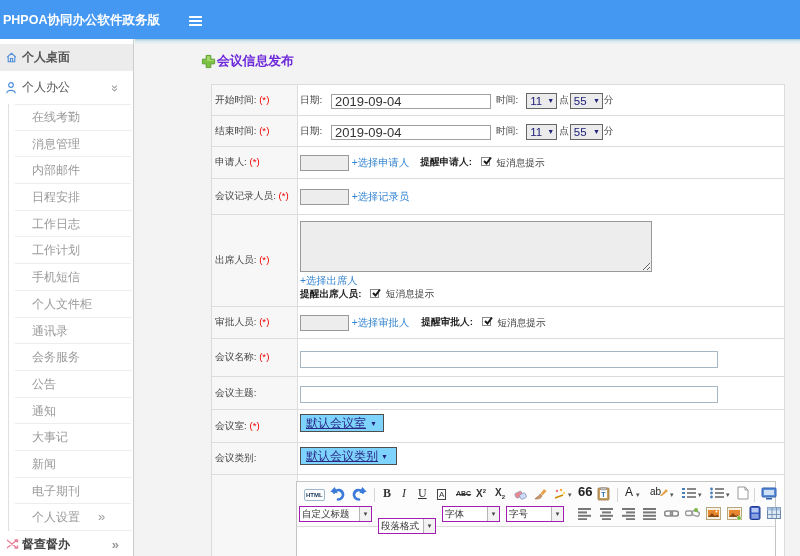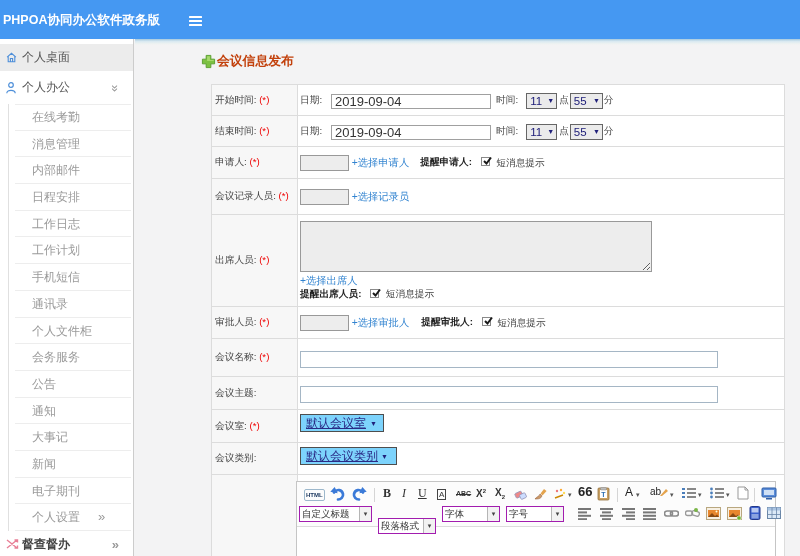--- a/index.html
+++ b/index.html
@@ -15,21 +15,21 @@
 .side-item.active { background:#ececec; }
 .side-item .icon { position:absolute; left:6px; top:8px; }
 .chev { position:absolute; color:#999; font-size:13px; }
 .submenu { list-style:none; position:relative; margin-top:2px; }
 .submenu:before { content:""; position:absolute; left:8px; top:0; bottom:0; width:1px; background:#e0e0e0; }
 .submenu li { height:26.7px; line-height:26.7px; padding-left:32px; font-size:12px; color:#9a9a9a; position:relative; }
 .submenu li:after { content:""; position:absolute; left:15px; right:2px; bottom:0; height:1px; background:#ededed; }
 .submenu:after { content:""; position:absolute; left:15px; right:2px; top:0; height:1px; background:#ededed; }
 .content { position:absolute; left:135px; top:39px; width:665px; height:517px; background:#f3f3f4; }
 .content .strip { position:absolute; left:0; top:0; width:665px; height:6px; background:linear-gradient(#a4c8de,#d9e9f1 40%,#eef2f1 80%,#f3f3f4); }
-.page-title { position:absolute; left:217px; top:53px; font-size:12.8px; font-weight:bold; color:#c2410c; }
+.page-title { position:absolute; left:217px; top:53px; font-size:12.8px; font-weight:bold; color:#6d28d9; }
 .plus { position:absolute; left:201px; top:54px; width:15px; height:15px; }
 table.form { position:absolute; left:211px; top:84px; width:574px; border-collapse:collapse; background:#fff; }
 table.form td { border:1px solid #dcdcdc; font-size:9.7px; color:#444; vertical-align:middle; }
 td.lbl { width:86px; background:#f7f7f7; padding-left:3px; }
 td.val { padding-left:2px; }
 .req { color:#ee0000; }
 .lk { color:#3183d0; font-size:10.3px; text-decoration:none; }
 .bld { font-weight:bold; color:#222; }
 input.date { width:160px; height:15px; border:1px solid #a0a0a0; font-size:13px; font-family:"Liberation Sans",sans-serif; padding:0 0 0 3px; color:#333; vertical-align:middle; margin:2px 5px 0 9px; }
 input.small { width:49px; height:16px; border:1px solid #999; background:#ededed; vertical-align:middle; }
@@ -56,21 +56,21 @@
 <div class="topbar">
   <span class="brand">PHPOA协同办公软件政务版</span>
   <span class="burger">
       <i></i>
       <i></i>
       <i></i>
     </span>
 </div>
 <div class="sidebar">
   <div style="height:5px"></div>
-  <div class="side-item active" style="height:27px;">
+  <div class="side-item active" style="height:27px;font-weight:bold;">
     <span class="icon">
         <svg width="11" height="11" viewBox="0 0 12 12">
           <path d="M1.2 5.6 L6 1.4 L10.8 5.6 M2.4 5 V10.6 H9.6 V5 M4.8 10.6 V7.1 H7.2 V10.6" fill="none" stroke="#4e8fd9" stroke-width="1.2"></path>
         </svg>
       </span>
     个人桌面
   </div>
   <div style="height:4px"></div>
   <div class="side-item" style="height:27px;font-family:Liberation Mono, monospace;">
     <span class="icon" style="top:7px;">
@@ -83,22 +83,22 @@
     <span class="chev" style="right:14px; top:0; display:inline-block; transform:rotate(90deg);">»</span>
   </div>
   <ul class="submenu">
     <li>在线考勤</li>
     <li>消息管理</li>
     <li>内部邮件</li>
     <li>日程安排</li>
     <li>工作日志</li>
     <li>工作计划</li>
     <li>手机短信</li>
+    <li>个人文件柜</li>
     <li>通讯录</li>
-    <li>个人文件柜</li>
     <li>会务服务</li>
     <li>公告</li>
     <li>通知</li>
     <li>大事记</li>
     <li>新闻</li>
     <li>电子期刊</li>
     <li>个人设置<span class="chev" style="left:98px; top:0;">»</span></li>
   </ul>
   <div class="side-item" style="height:27px; font-weight:bold; color:#444;">
     <span class="icon" style="top:8px;">

